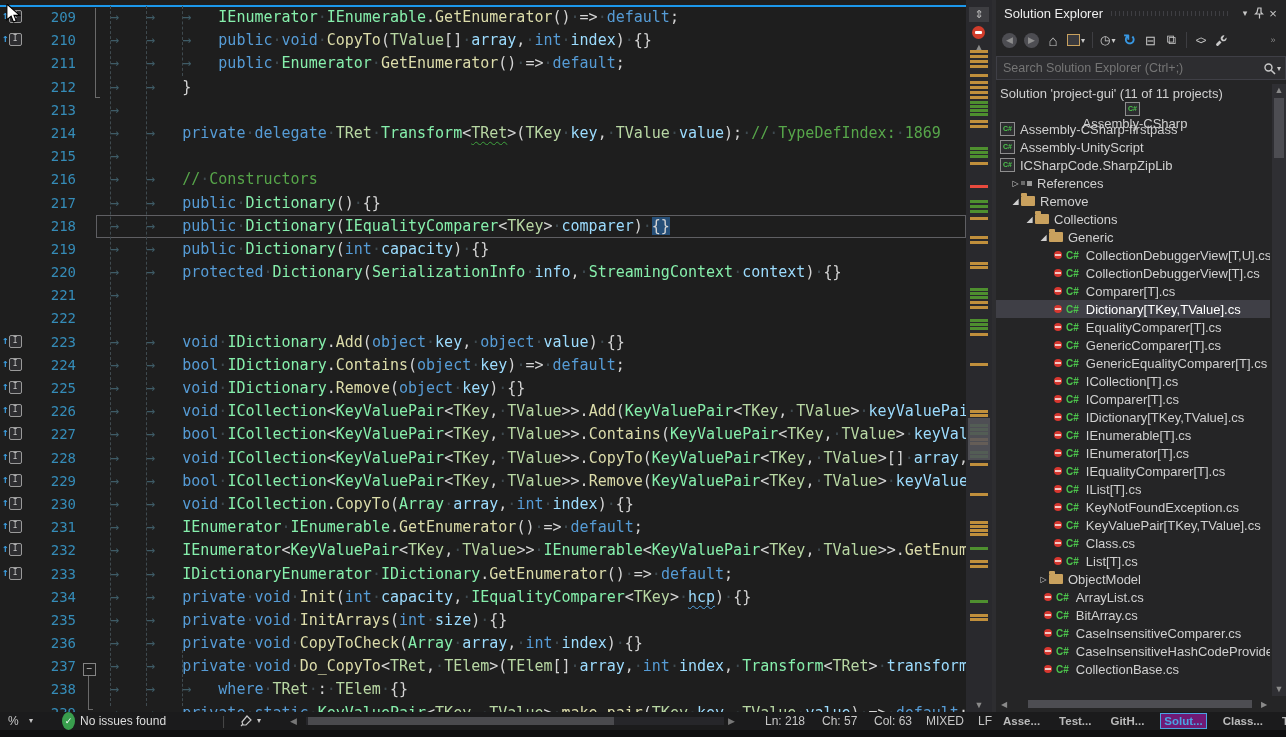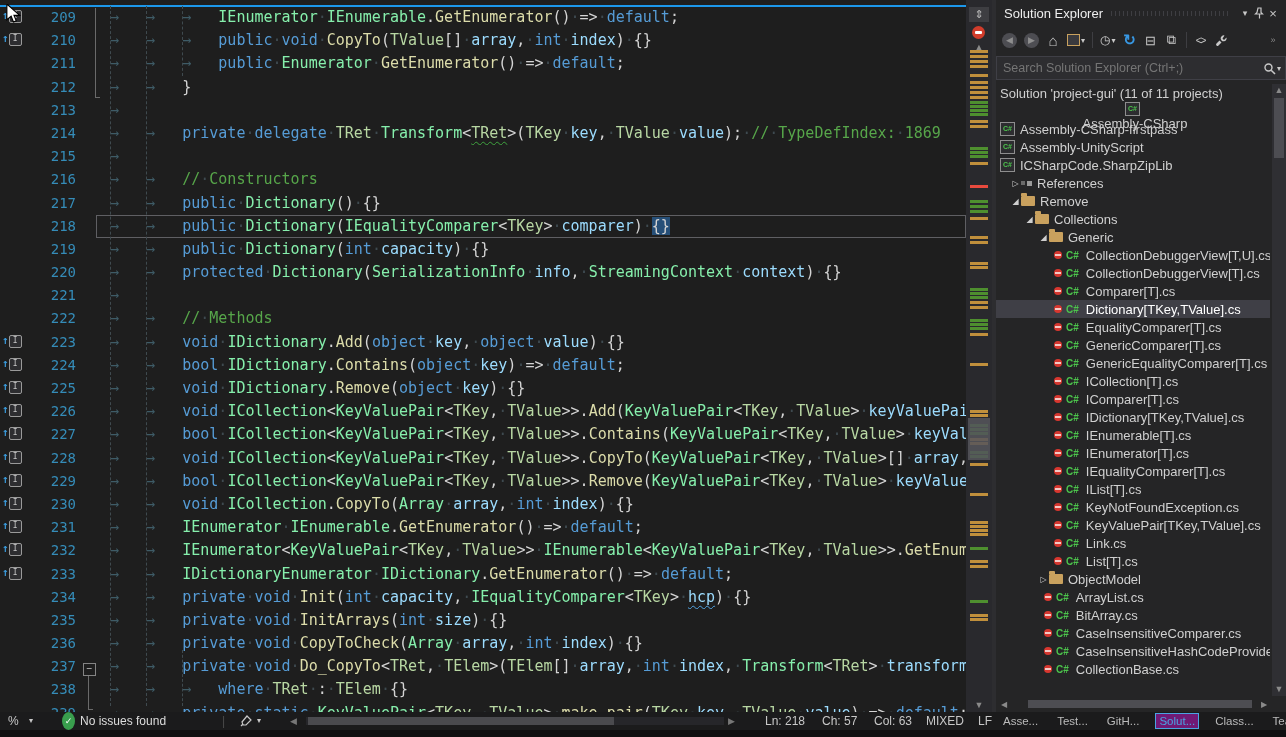--- a/index.html
+++ b/index.html
@@ -76,21 +76,21 @@
   #tree-hthumb{position:absolute;left:30px;right:18px;top:2px;height:8px;background:#4D4D52;}
   .hs-arrow{color:#8A8A8A;font-size:8px;width:12px;text-align:center;}
   
   #bottombar{position:absolute;left:0;top:712px;width:1286px;height:18px;background:#1B1B1C;color:#C8C8C8;font-size:12px;}
   #bottombar .abs{position:absolute;top:0;height:18px;line-height:18px;}
   #health-ic{width:13px;height:13px;border-radius:50%;background:#399E4D;color:#FFF;font-size:9px;
              line-height:13px;text-align:center;top:2px;}
   #hs-track{position:absolute;left:306px;top:5px;width:418px;height:8px;background:#26262A;}
   #hs-thumb{position:absolute;left:2px;top:0;width:306px;height:8px;background:#4A4A4E;}
   #se-tabs{position:absolute;left:1000px;top:0;height:18px;display:flex;align-items:center;gap:13px;font-size:11.5px;color:#BBB;}
-  .setab{padding:0 3px;line-height:14px;}
+  .setab{padding:0 3px;line-height:14px;font-weight:bold;}
   .setab.active{color:#4BA3E3;border:1px solid #4BA3E3;background:#701a75;}
   #bottomstrip{position:absolute;left:0;top:730px;width:1286px;height:7px;background:#0F0F10;}
   svg{display:block;}
 </style>
 </head>
 <body>
 
 <div id="root">
 
   <div id="editor">
@@ -102,21 +102,21 @@
         <div class="line"><span class="num">212</span><span class="code"><span class="ind">→</span><span class="ind">→</span><span class="n">}</span></span></div>
         <div class="line"><span class="num">213</span><span class="code"><span class="ind">→</span></span></div>
         <div class="line"><span class="num">214</span><span class="code"><span class="ind">→</span><span class="ind">→</span><span class="k">private</span><span class="n"><span class="sp">·</span></span><span class="k">delegate</span><span class="n"><span class="sp">·</span></span><span class="g">TRet</span><span class="n"><span class="sp">·</span></span><span class="t">Transform</span><span class="n">&lt;</span><span class="g sqg">TRet</span><span class="n">&gt;(</span><span class="g">TKey</span><span class="n"><span class="sp">·</span></span><span class="p">key</span><span class="n">,<span class="sp">·</span></span><span class="g">TValue</span><span class="n"><span class="sp">·</span></span><span class="p">value</span><span class="n">);<span class="sp">·</span></span><span class="c">//<span class="sp">·</span>TypeDefIndex:<span class="sp">·</span>1869</span></span></div>
         <div class="line"><span class="num">215</span><span class="code"><span class="ind">→</span></span></div>
         <div class="line"><span class="num">216</span><span class="code"><span class="ind">→</span><span class="ind">→</span><span class="c">//<span class="sp">·</span>Constructors</span></span></div>
         <div class="line"><span class="num">217</span><span class="code"><span class="ind">→</span><span class="ind">→</span><span class="k">public</span><span class="n"><span class="sp">·</span></span><span class="t">Dictionary</span><span class="n">()<span class="sp">·</span>{}</span></span></div>
         <div class="line cur"><span class="num">218</span><span class="code"><span class="ind">→</span><span class="ind">→</span><span class="k">public</span><span class="n"><span class="sp">·</span></span><span class="t">Dictionary</span><span class="n">(</span><span class="t">IEqualityComparer</span><span class="n">&lt;</span><span class="g">TKey</span><span class="n">&gt;<span class="sp">·</span></span><span class="p">comparer</span><span class="n">)<span class="sp">·</span></span><span class="n sel">{}</span></span></div>
         <div class="line"><span class="num">219</span><span class="code"><span class="ind">→</span><span class="ind">→</span><span class="k">public</span><span class="n"><span class="sp">·</span></span><span class="t">Dictionary</span><span class="n">(</span><span class="k">int</span><span class="n"><span class="sp">·</span></span><span class="p">capacity</span><span class="n">)<span class="sp">·</span>{}</span></span></div>
         <div class="line"><span class="num">220</span><span class="code"><span class="ind">→</span><span class="ind">→</span><span class="k">protected</span><span class="n"><span class="sp">·</span></span><span class="t">Dictionary</span><span class="n">(</span><span class="t">SerializationInfo</span><span class="n"><span class="sp">·</span></span><span class="p">info</span><span class="n">,<span class="sp">·</span></span><span class="t">StreamingContext</span><span class="n"><span class="sp">·</span></span><span class="p">context</span><span class="n">)<span class="sp">·</span>{}</span></span></div>
         <div class="line"><span class="num">221</span><span class="code"><span class="ind">→</span></span></div>
-        <div class="line"><span class="num">222</span><span class="code"><span class="ind">→</span><span class="ind">→</span><span class="c">//<span class="sp">·</span>Methods</span></span></div>
+        <div class="line"><span class="num">222</span></div>
         <div class="line"><span class="glyph"><span class="ar">↑</span><span class="bx">I</span></span><span class="num">223</span><span class="code"><span class="ind">→</span><span class="ind">→</span><span class="k">void</span><span class="n"><span class="sp">·</span></span><span class="t">IDictionary</span><span class="n">.</span><span class="m">Add</span><span class="n">(</span><span class="k">object</span><span class="n"><span class="sp">·</span></span><span class="p">key</span><span class="n">,<span class="sp">·</span></span><span class="k">object</span><span class="n"><span class="sp">·</span></span><span class="p">value</span><span class="n">)<span class="sp">·</span>{}</span></span></div>
         <div class="line"><span class="glyph"><span class="ar">↑</span><span class="bx">I</span></span><span class="num">224</span><span class="code"><span class="ind">→</span><span class="ind">→</span><span class="k">bool</span><span class="n"><span class="sp">·</span></span><span class="t">IDictionary</span><span class="n">.</span><span class="m">Contains</span><span class="n">(</span><span class="k">object</span><span class="n"><span class="sp">·</span></span><span class="p">key</span><span class="n">)<span class="sp">·</span>=&gt;<span class="sp">·</span></span><span class="k">default</span><span class="n">;</span></span></div>
         <div class="line"><span class="glyph"><span class="ar">↑</span><span class="bx">I</span></span><span class="num">225</span><span class="code"><span class="ind">→</span><span class="ind">→</span><span class="k">void</span><span class="n"><span class="sp">·</span></span><span class="t">IDictionary</span><span class="n">.</span><span class="m">Remove</span><span class="n">(</span><span class="k">object</span><span class="n"><span class="sp">·</span></span><span class="p">key</span><span class="n">)<span class="sp">·</span>{}</span></span></div>
         <div class="line"><span class="glyph"><span class="ar">↑</span><span class="bx">I</span></span><span class="num">226</span><span class="code"><span class="ind">→</span><span class="ind">→</span><span class="k">void</span><span class="n"><span class="sp">·</span></span><span class="t">ICollection</span><span class="n">&lt;</span><span class="t">KeyValuePair</span><span class="n">&lt;</span><span class="g">TKey</span><span class="n">,<span class="sp">·</span></span><span class="g">TValue</span><span class="n">&gt;&gt;.</span><span class="m">Add</span><span class="n">(</span><span class="t">KeyValuePair</span><span class="n">&lt;</span><span class="g">TKey</span><span class="n">,<span class="sp">·</span></span><span class="g">TValue</span><span class="n">&gt;<span class="sp">·</span></span><span class="p">keyValuePair</span></span></div>
         <div class="line"><span class="glyph"><span class="ar">↑</span><span class="bx">I</span></span><span class="num">227</span><span class="code"><span class="ind">→</span><span class="ind">→</span><span class="k">bool</span><span class="n"><span class="sp">·</span></span><span class="t">ICollection</span><span class="n">&lt;</span><span class="t">KeyValuePair</span><span class="n">&lt;</span><span class="g">TKey</span><span class="n">,<span class="sp">·</span></span><span class="g">TValue</span><span class="n">&gt;&gt;.</span><span class="m">Contains</span><span class="n">(</span><span class="t">KeyValuePair</span><span class="n">&lt;</span><span class="g">TKey</span><span class="n">,<span class="sp">·</span></span><span class="g">TValue</span><span class="n">&gt;<span class="sp">·</span></span><span class="p">keyValuePair</span></span></div>
         <div class="line"><span class="glyph"><span class="ar">↑</span><span class="bx">I</span></span><span class="num">228</span><span class="code"><span class="ind">→</span><span class="ind">→</span><span class="k">void</span><span class="n"><span class="sp">·</span></span><span class="t">ICollection</span><span class="n">&lt;</span><span class="t">KeyValuePair</span><span class="n">&lt;</span><span class="g">TKey</span><span class="n">,<span class="sp">·</span></span><span class="g">TValue</span><span class="n">&gt;&gt;.</span><span class="m">CopyTo</span><span class="n">(</span><span class="t">KeyValuePair</span><span class="n">&lt;</span><span class="g">TKey</span><span class="n">,<span class="sp">·</span></span><span class="g">TValue</span><span class="n">&gt;[]<span class="sp">·</span></span><span class="p">array</span><span class="n">,</span></span></div>
         <div class="line"><span class="glyph"><span class="ar">↑</span><span class="bx">I</span></span><span class="num">229</span><span class="code"><span class="ind">→</span><span class="ind">→</span><span class="k">bool</span><span class="n"><span class="sp">·</span></span><span class="t">ICollection</span><span class="n">&lt;</span><span class="t">KeyValuePair</span><span class="n">&lt;</span><span class="g">TKey</span><span class="n">,<span class="sp">·</span></span><span class="g">TValue</span><span class="n">&gt;&gt;.</span><span class="m">Remove</span><span class="n">(</span><span class="t">KeyValuePair</span><span class="n">&lt;</span><span class="g">TKey</span><span class="n">,<span class="sp">·</span></span><span class="g">TValue</span><span class="n">&gt;<span class="sp">·</span></span><span class="p">keyValuePair</span></span></div>
         <div class="line"><span class="glyph"><span class="ar">↑</span><span class="bx">I</span></span><span class="num">230</span><span class="code"><span class="ind">→</span><span class="ind">→</span><span class="k">void</span><span class="n"><span class="sp">·</span></span><span class="t">ICollection</span><span class="n">.</span><span class="m">CopyTo</span><span class="n">(</span><span class="t">Array</span><span class="n"><span class="sp">·</span></span><span class="p">array</span><span class="n">,<span class="sp">·</span></span><span class="k">int</span><span class="n"><span class="sp">·</span></span><span class="p">index</span><span class="n">)<span class="sp">·</span>{}</span></span></div>
         <div class="line"><span class="glyph"><span class="ar">↑</span><span class="bx">I</span></span><span class="num">231</span><span class="code"><span class="ind">→</span><span class="ind">→</span><span class="t">IEnumerator</span><span class="n"><span class="sp">·</span></span><span class="t">IEnumerable</span><span class="n">.</span><span class="m">GetEnumerator</span><span class="n">()<span class="sp">·</span>=&gt;<span class="sp">·</span></span><span class="k">default</span><span class="n">;</span></span></div>
         <div class="line"><span class="glyph"><span class="ar">↑</span><span class="bx">I</span></span><span class="num">232</span><span class="code"><span class="ind">→</span><span class="ind">→</span><span class="t">IEnumerator</span><span class="n">&lt;</span><span class="t">KeyValuePair</span><span class="n">&lt;</span><span class="g">TKey</span><span class="n">,<span class="sp">·</span></span><span class="g">TValue</span><span class="n">&gt;&gt;<span class="sp">·</span></span><span class="t">IEnumerable</span><span class="n">&lt;</span><span class="t">KeyValuePair</span><span class="n">&lt;</span><span class="g">TKey</span><span class="n">,<span class="sp">·</span></span><span class="g">TValue</span><span class="n">&gt;&gt;.</span><span class="m">GetEnumerator</span></span></div>
@@ -430,21 +430,21 @@
             <span class="csdot"></span>
             <span class="cstag">C#</span>
           </span>
           <span>KeyValuePair[TKey,TValue].cs</span>
         </div>
         <div class="trow" style="padding-left: 58px;">
           <span class="ico">
             <span class="csdot"></span>
             <span class="cstag">C#</span>
           </span>
-          <span>Link.cs</span>
+          <span>Class.cs</span>
         </div>
         <div class="trow" style="padding-left: 58px;">
           <span class="ico">
             <span class="csdot"></span>
             <span class="cstag">C#</span>
           </span>
           <span>List[T].cs</span>
         </div>
         <div class="trow" style="padding-left: 42px;">
           <span class="exp">▷</span>

